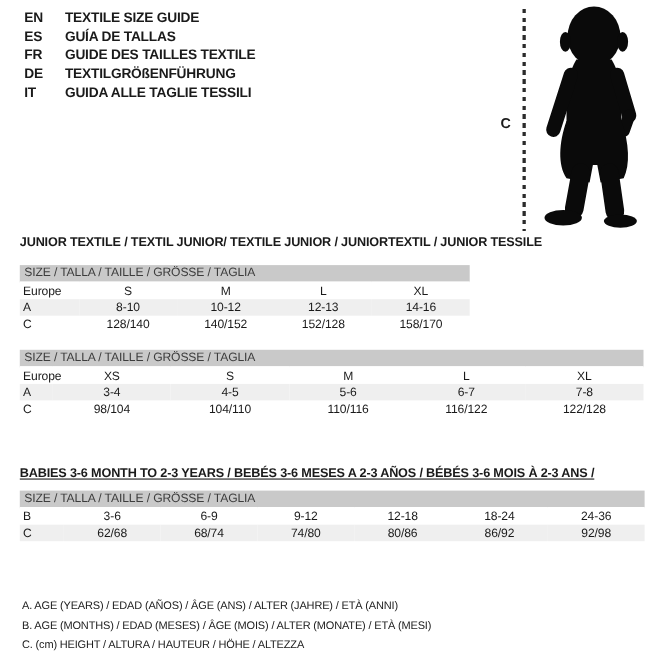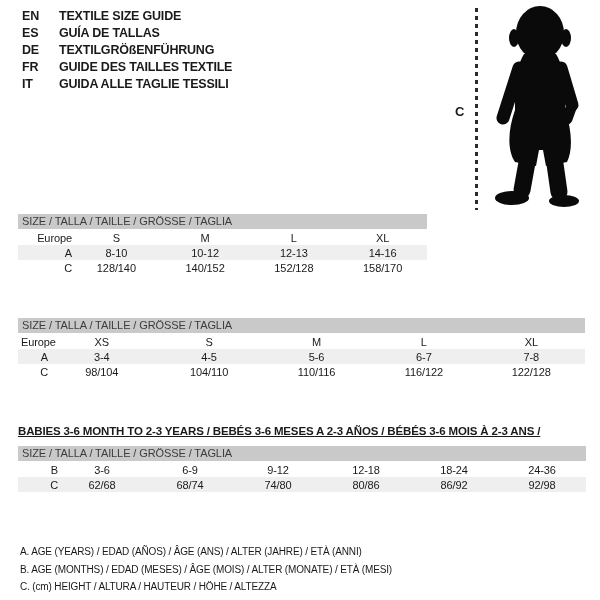--- a/index.html
+++ b/index.html
@@ -70,21 +70,21 @@
     background: #c9c9c9;
     font-weight: normal;
     font-size: 11px;
     text-align: left;
     color: #3c3c3c;
     padding: 1px 0 2px 4px;
     border-bottom: 2px solid #ffffff;
     white-space: nowrap;
   }
   td { height: 15px; text-align: center; padding: 0; white-space: nowrap; }
-  td.lbl { text-align: right; padding-left: 3px; }
+  td.lbl { text-align: left; padding-left: 3px; }
   tbody tr:nth-child(even) { background: #efefef; }
 
   
   .legend {
     position: absolute;
     left: 20px; top: 543px;
     font-weight: normal;
     font-size: 10px;
     line-height: 17.5px;
     letter-spacing: -0.15px;
@@ -99,26 +99,26 @@
   <div class="langs">
     <div class="lang-row">
       <span class="lang-code">EN</span>
       <span class="lang-title">TEXTILE SIZE GUIDE</span>
     </div>
     <div class="lang-row">
       <span class="lang-code">ES</span>
       <span class="lang-title">GUÍA DE TALLAS</span>
     </div>
     <div class="lang-row">
+      <span class="lang-code">FR</span>
+      <span class="lang-title">GUIDE DES TAILLES TEXTILE</span>
+    </div>
+    <div class="lang-row">
       <span class="lang-code">DE</span>
       <span class="lang-title">TEXTILGRÖßENFÜHRUNG</span>
-    </div>
-    <div class="lang-row">
-      <span class="lang-code">FR</span>
-      <span class="lang-title">GUIDE DES TAILLES TEXTILE</span>
     </div>
     <div class="lang-row">
       <span class="lang-code">IT</span>
       <span class="lang-title">GUIDA ALLE TAGLIE TESSILI</span>
     </div>
   </div>
 
   <div class="figure">
     <div class="figure-label">C</div>
     <div class="dotted-line"></div>
@@ -134,20 +134,21 @@
         <path d="M33,108 C26,128 25,148 33,160 L54,164 L57,148 L61,148 L64,164 L85,160 C91,148 90,128 83,108 Z"></path>
         <line x1="46" y1="155" x2="40" y2="188" stroke="#0a0a0a" stroke-width="17" stroke-linecap="round"></line>
         <line x1="72" y1="155" x2="77" y2="190" stroke="#0a0a0a" stroke-width="17" stroke-linecap="round"></line>
         <ellipse cx="30" cy="196" rx="17" ry="7"></ellipse>
         <ellipse cx="82" cy="199" rx="15" ry="6"></ellipse>
       </g>
     </svg>
   </div>
 
   <section class="tbl tbl-t1">
+    <div class="tbl-title">JUNIOR TEXTILE / TEXTIL JUNIOR/ TEXTILE JUNIOR / JUNIORTEXTIL / JUNIOR TESSILE</div>
     <table>
       <colgroup>
           <col style="width:54px">
           <col>
           <col>
           <col>
           <col>
         </colgroup>
       <thead>
         <tr>

